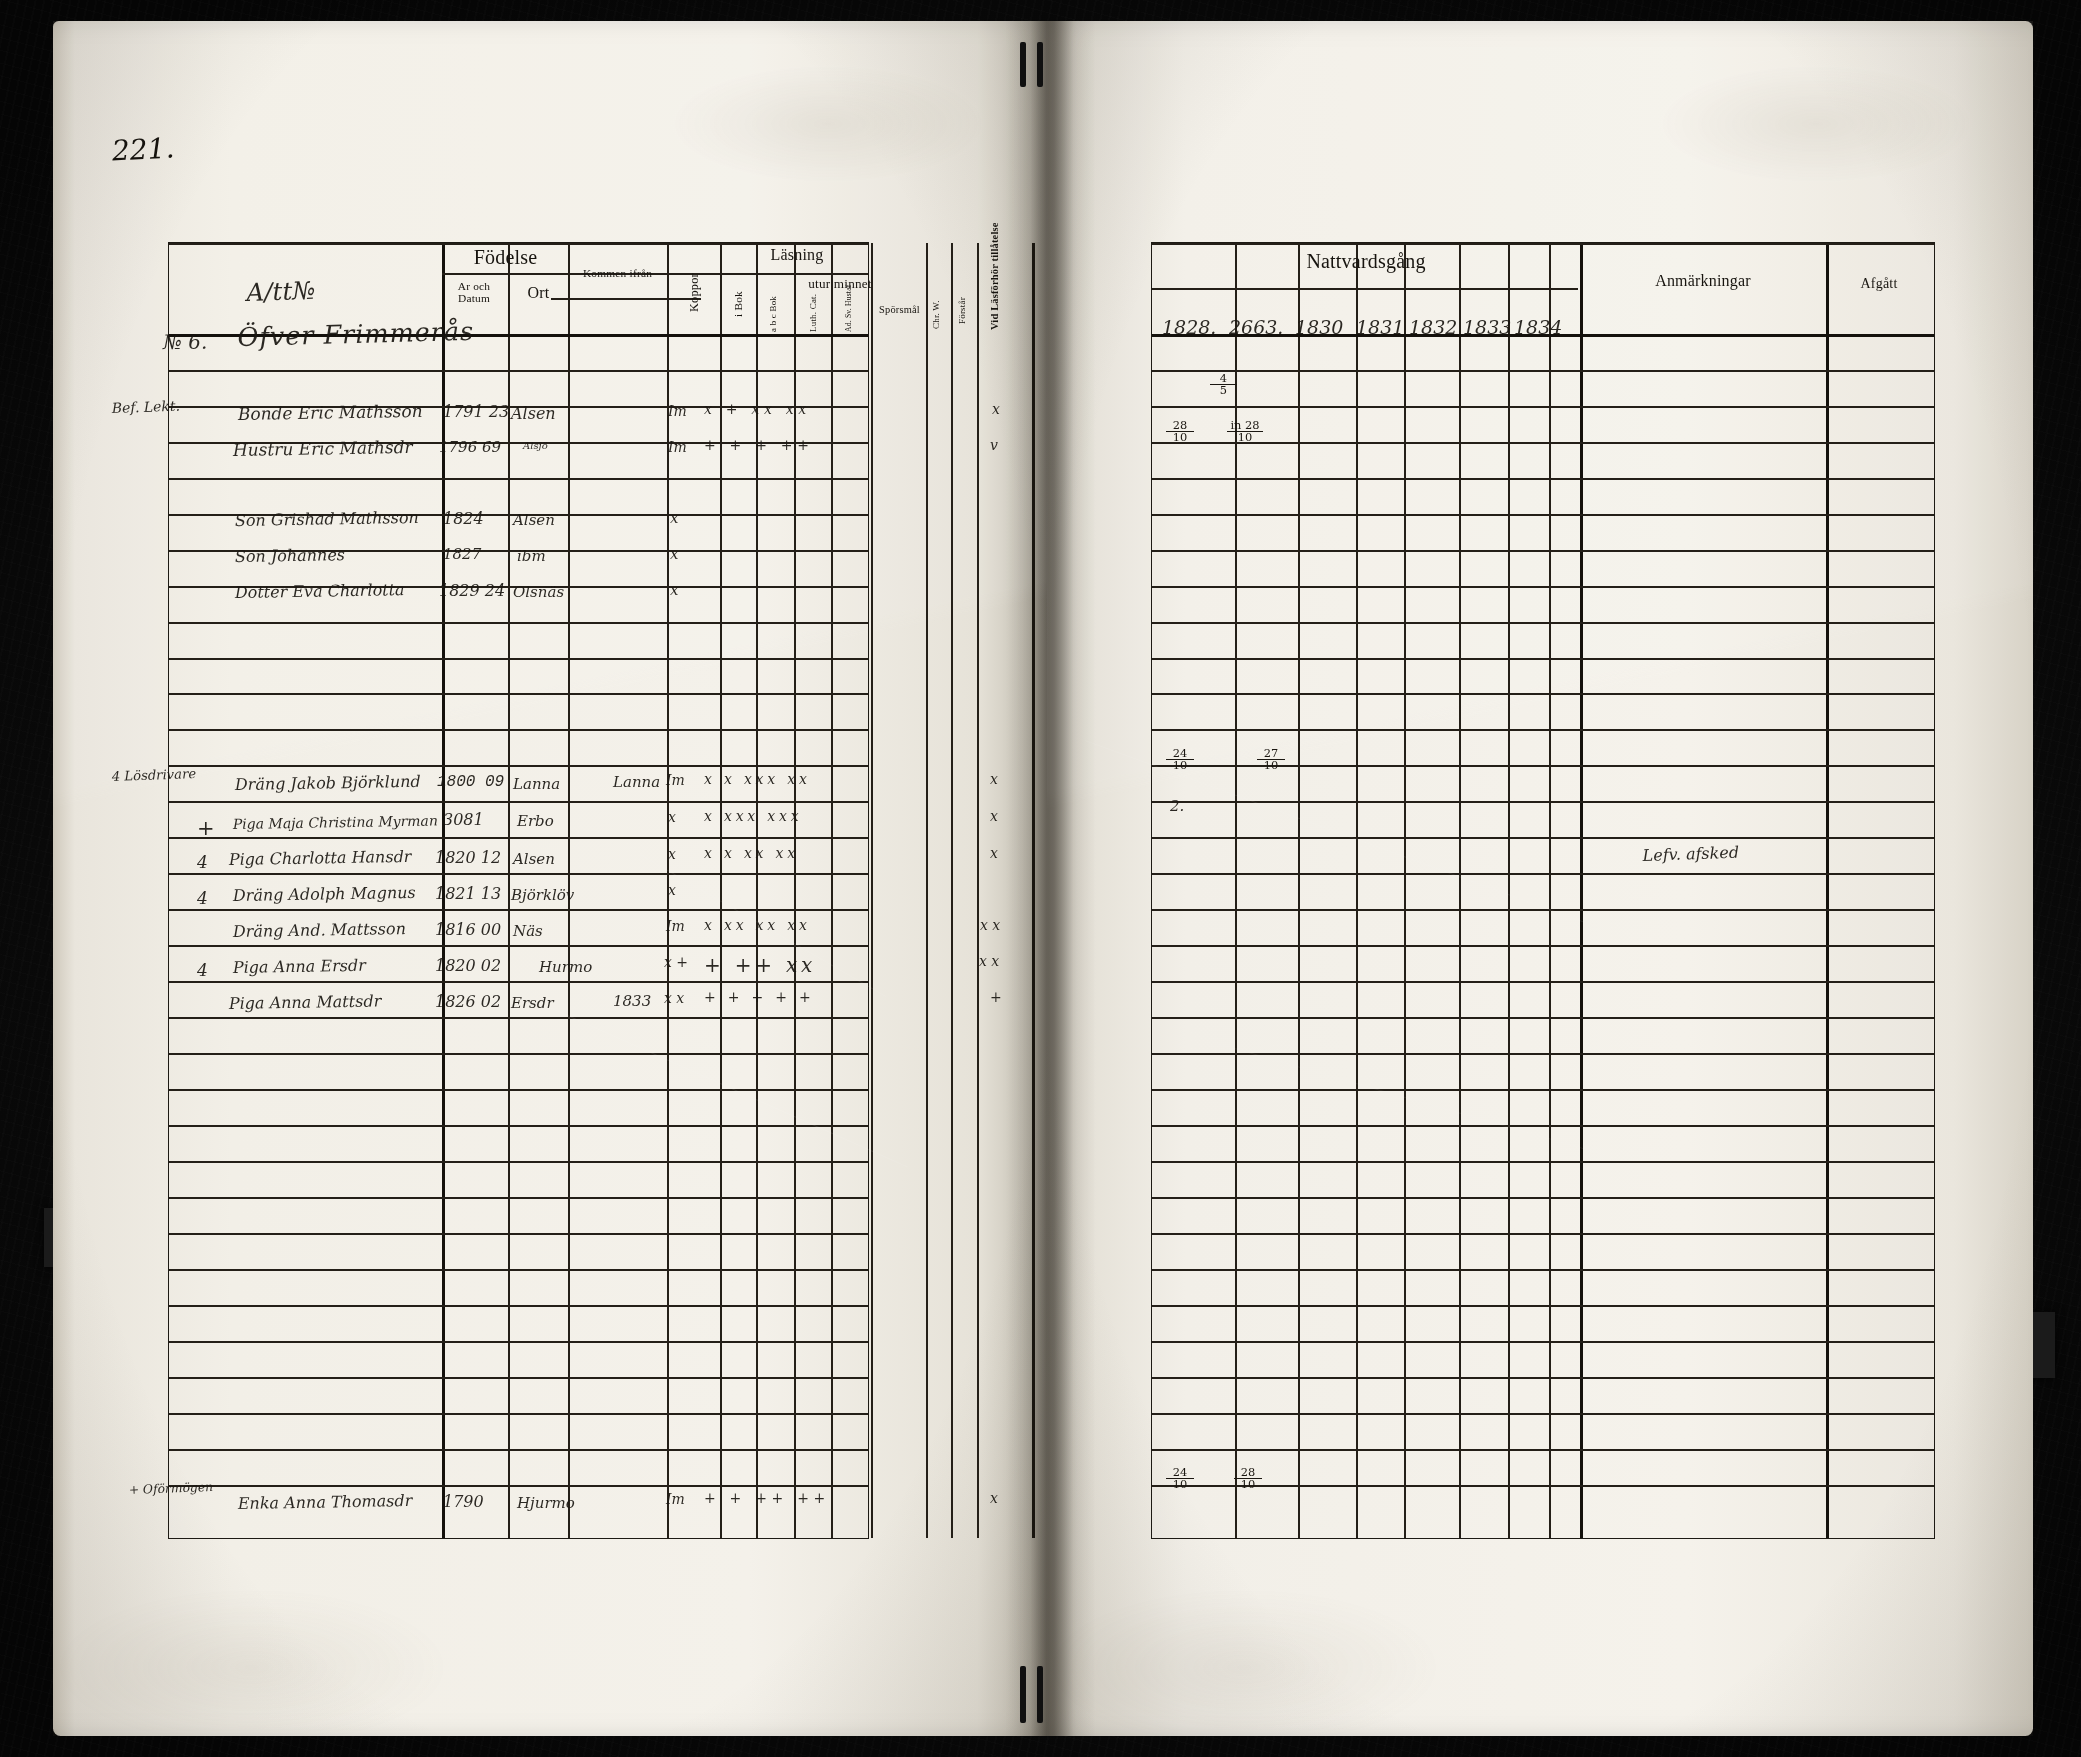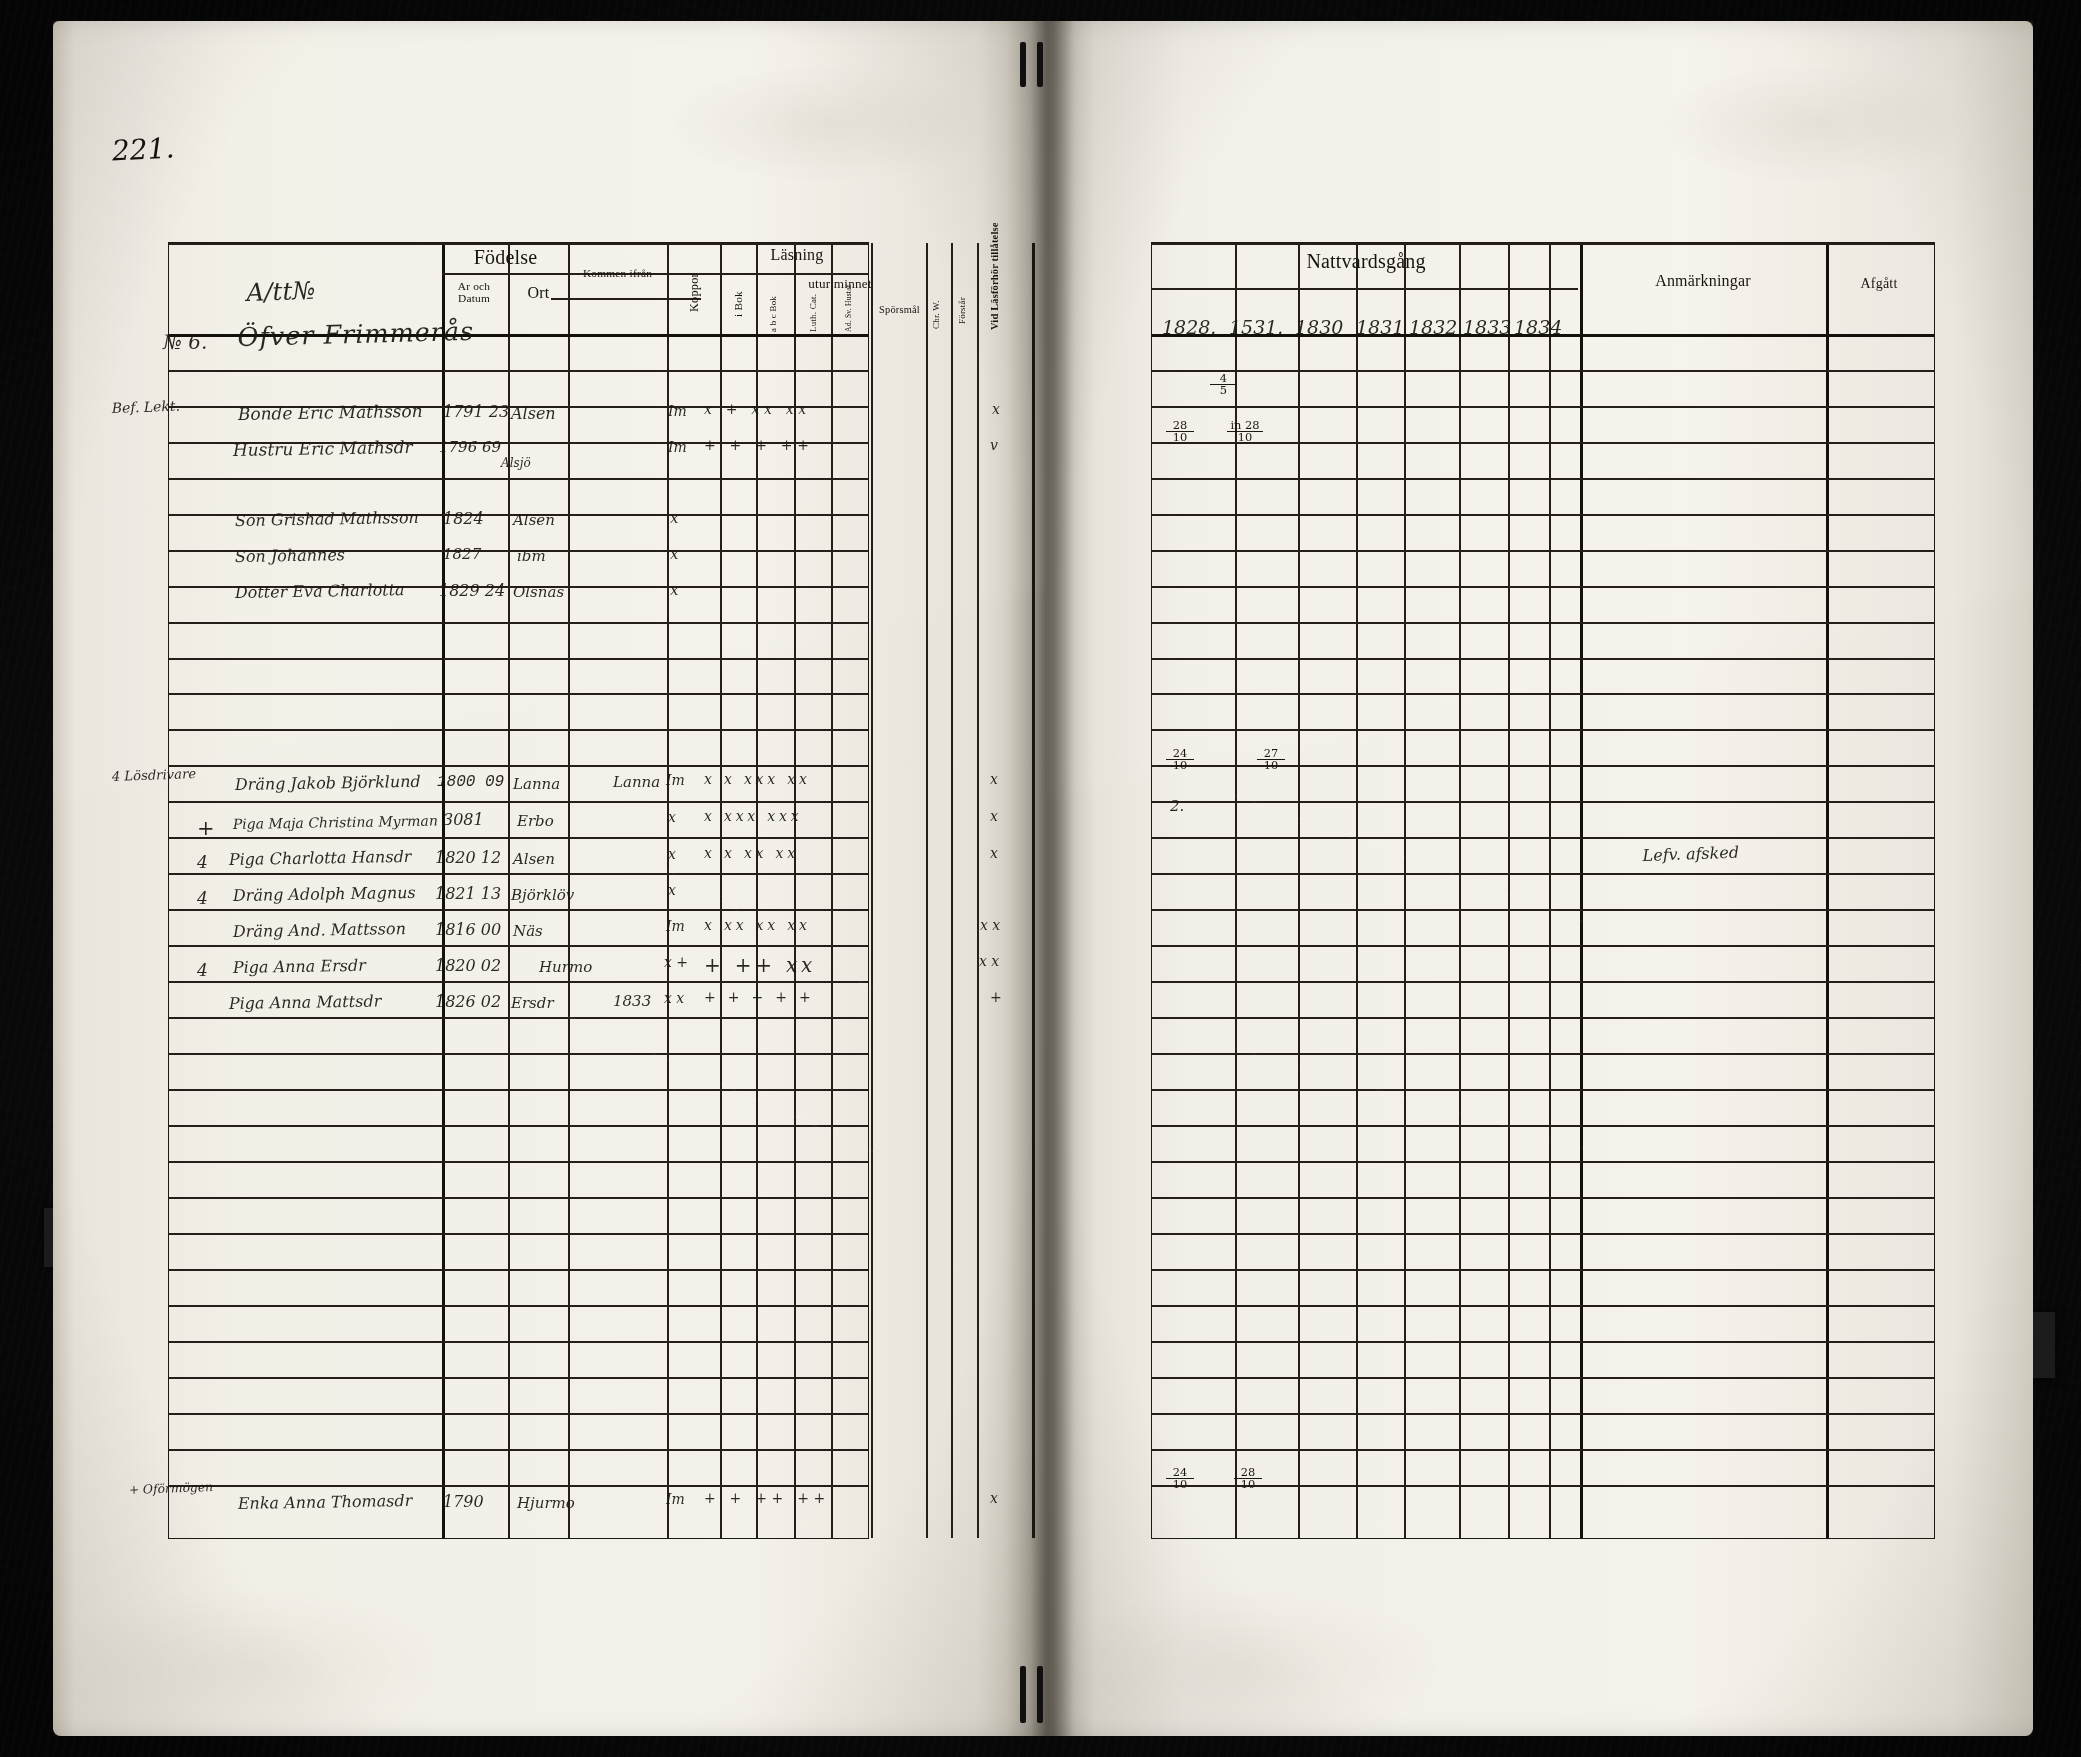--- a/index.html
+++ b/index.html
@@ -287,21 +287,21 @@
 
       <div class="hand" style="left:185px; top:383px; font-size:17px; transform:rotate(-1deg);">Bonde Eric Mathsson</div>
       <div class="hand" style="left:390px; top:381px; font-size:16px;">1791 23</div>
       <div class="hand" style="left:458px; top:383px; font-size:16px;">Alsen</div>
       <div class="hand" style="left:615px; top:382px; font-size:14px;">Im</div>
       <div class="hand" style="left:651px; top:380px; font-size:14px; letter-spacing:4.7px;">x + xx xx</div>
       <div class="hand" style="left:939px; top:380px; font-size:14px;">x</div>
 
       <div class="hand" style="left:180px; top:419px; font-size:17px; transform:rotate(-1deg);">Hustru Eric Mathsdr</div>
       <div class="hand" style="left:386px; top:417px; font-size:15px;">1796 69</div>
-      <div class="hand" style="left:448px; top:419px; font-size:12px;margin-top:16px;">Alsjö</div>
+      <div class="hand" style="left:470px; top:419px; font-size:10px;">Alsjö</div>
       <div class="hand" style="left:615px; top:418px; font-size:14px;">Im</div>
       <div class="hand" style="left:651px; top:416px; font-size:14px; letter-spacing:4.7px;">+ + + ++</div>
       <div class="hand" style="left:937px; top:416px; font-size:14px;">v</div>
 
       <div class="hand" style="left:182px; top:490px; font-size:16px; transform:rotate(-1deg);">Son Grishad Mathsson</div>
       <div class="hand" style="left:390px; top:488px; font-size:16px;">1824</div>
       <div class="hand" style="left:460px; top:490px; font-size:15px;">Alsen</div>
       <div class="hand" style="left:617px; top:488px; font-size:15px;">x</div>
 
       <div class="hand" style="left:182px; top:526px; font-size:16px; transform:rotate(-1deg);">Son Johannes</div>
@@ -426,21 +426,21 @@
         <div class="hline" style="top:1170px;"></div>
         <div class="hline" style="top:1206px;"></div>
         <div class="hline" style="top:1242px;"></div>
 
         <div class="hdr big" style="left:0px; top:7.6px; width:428px;">Nattvardsgång</div>
         <div class="hdr mid" style="left:428px; top:30px; width:246px;">Anmärkningar</div>
         <div class="hdr small" style="left:674px; top:34px; width:106px; font-size:14px;">Afgått</div>
       </div>
 
       <div class="hand" style="left:115px; top:295px; font-size:19px;">1828.</div>
-      <div class="hand" style="left:182px; top:295px; font-size:19px;">1531.</div>
+      <div class="hand" style="left:182px; top:295px; font-size:19px;">2663.</div>
       <div class="hand" style="left:248px; top:295px; font-size:19px;">1830</div>
       <div class="hand" style="left:309px; top:295px; font-size:19px;">1831</div>
       <div class="hand" style="left:362px; top:295px; font-size:19px;">1832</div>
       <div class="hand" style="left:416px; top:295px; font-size:19px;">1833</div>
       <div class="hand" style="left:467px; top:295px; font-size:19px;">1834</div>
 
       <div class="frac" style="left:163px; top:352px; width:26.5px;">
         <span class="num">4</span>
           <span class="den">5</span>
       </div>

